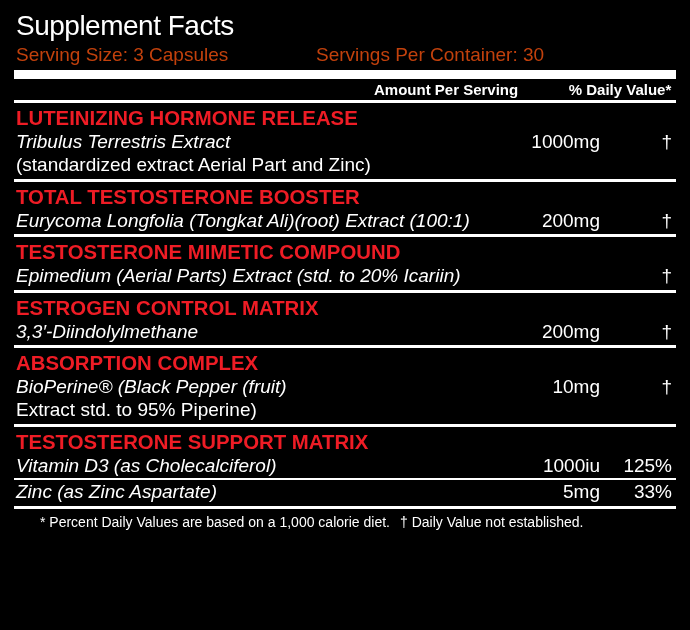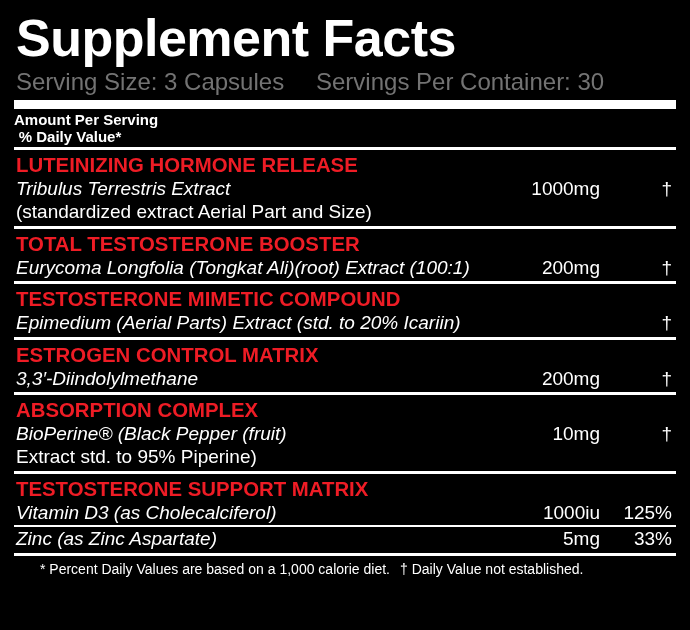--- a/index.html
+++ b/index.html
@@ -16,34 +16,34 @@
   }
   .panel {
     position: relative;
     width: 690px;
     height: 630px;
     background: #000000;
     box-sizing: border-box;
     padding: 8px 14px 6px 14px;
   }
   .title {
-    font-size: 52px;
-    font-weight: bold;
+    font-size: 28px;
+    font-weight: normal;
     letter-spacing: -0.5px;
     line-height: 1.0;
     margin: 4px 0 4px 2px;
     color: #ffffff;
   }
   .serving-row {
     display: flex;
     justify-content: flex-start;
     align-items: baseline;
-    font-size: 24px;
+    font-size: 19px;
     margin: 0 0 4px 2px;
-    color: #737373;
+    color: #c2410c;
   }
   .serving-size { width: 300px; }
   .rule-thick {
     height: 9px;
     background: #ffffff;
     margin: 3px 0 2px 0;
   }
   .rule-thin {
     height: 3px;
     background: #ffffff;
@@ -54,21 +54,20 @@
     background: #ffffff;
     margin: 1px 0 1px 0;
   }
   .col-head {
     display: flex;
     justify-content: flex-end;
     align-items: baseline;
     font-size: 15px;
     font-weight: bold;
     margin: 2px 0 2px 0;
-    flex-direction: column;
   }
   .col-head .amt {
     width: 190px;
     text-align: left;
   }
   .col-head .dv {
     width: 112px;
     text-align: center;
   }
   .group-head {
@@ -140,21 +139,21 @@
   </div>
 
   <div class="rule-thin"></div>
 
   <div class="group-head">LUTEINIZING HORMONE RELEASE</div>
   <div class="ing-row">
     <span class="ing-name">Tribulus Terrestris Extract</span>
     <span class="ing-amt">1000mg</span>
     <span class="ing-dv">†</span>
   </div>
-  <div class="ing-sub">(standardized extract Aerial Part and Size)</div>
+  <div class="ing-sub">(standardized extract Aerial Part and Zinc)</div>
   <div class="rule-thin"></div>
 
   <div class="group-head">TOTAL TESTOSTERONE BOOSTER</div>
   <div class="ing-row">
     <span class="ing-name">Eurycoma Longfolia (Tongkat Ali)(root) Extract (100:1)</span>
     <span class="ing-amt">200mg</span>
     <span class="ing-dv">†</span>
   </div>
   <div class="rule-thin"></div>
 

